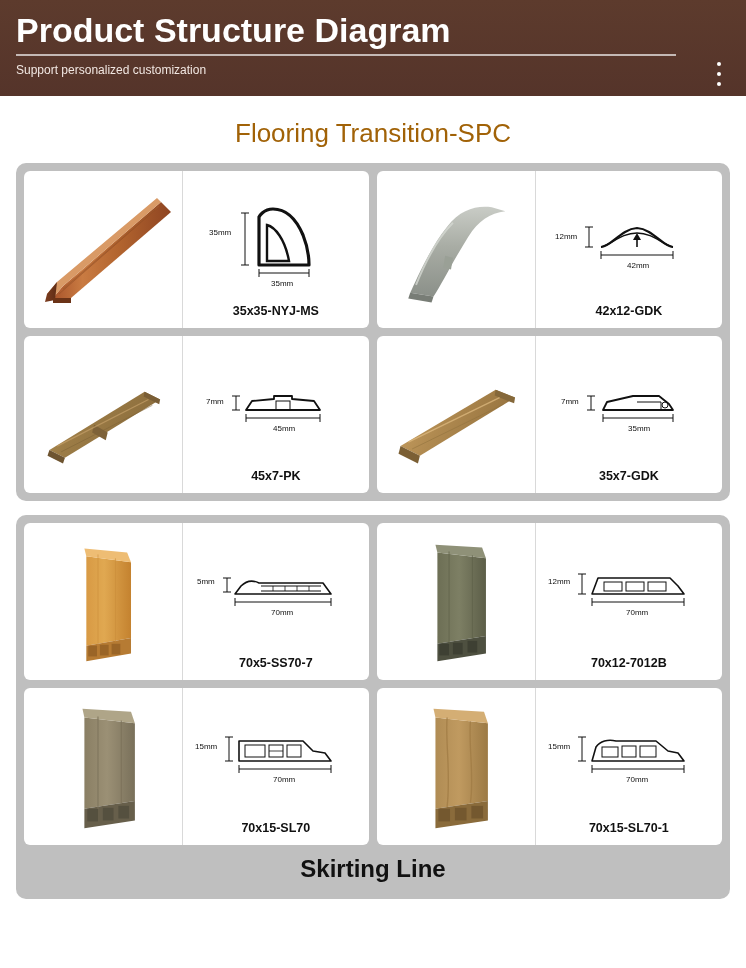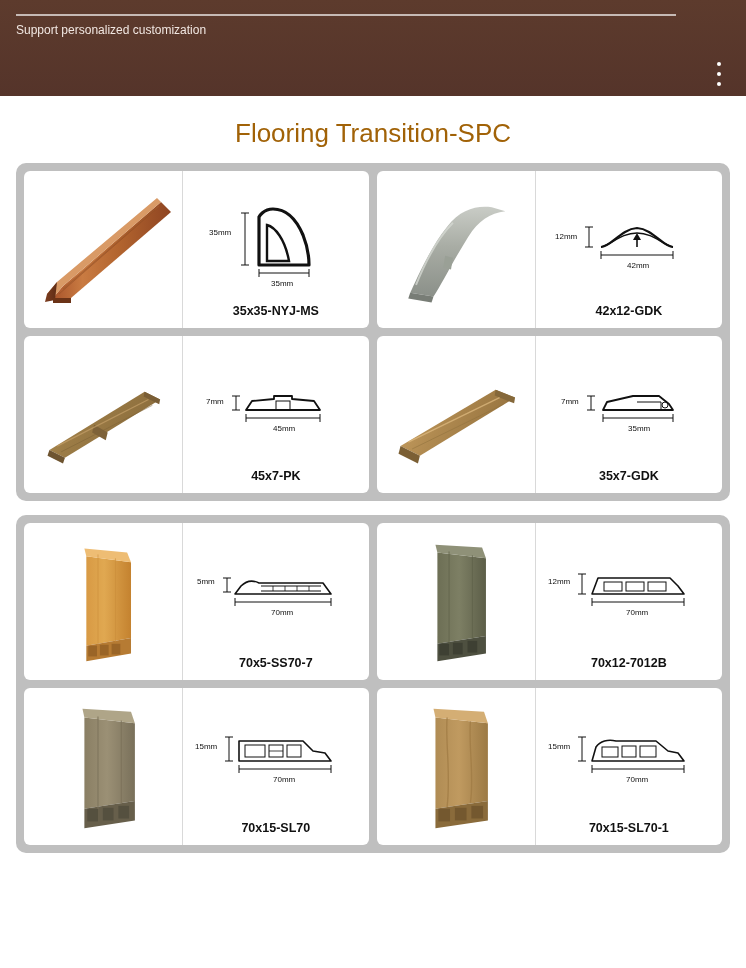--- a/index.html
+++ b/index.html
@@ -139,20 +139,21 @@
     padding: 10px 0 8px 0;
   }
 
   svg { display: block; }
   .dimtxt { font-family: "Liberation Sans", sans-serif; font-size: 8px; fill: #111; }
 </style>
 </head>
 <body>
 
 <div class="header">
+  <div class="header-title">Product Structure Diagram</div>
   <div class="header-rule"></div>
   <div class="header-sub">Support personalized customization</div>
   <div class="kebab-menu">
     <span></span>
     <span></span>
     <span></span>
   </div>
 </div>
 
 <div class="content">
@@ -489,15 +490,16 @@
               <line x1="48" y1="48" x2="48" y2="56" stroke="#111" stroke-width="1"></line>
               <line x1="140" y1="48" x2="140" y2="56" stroke="#111" stroke-width="1"></line>
               <text class="dimtxt" x="82" y="65">70mm</text>
             </svg>
           </div>
           <div class="card-code">70x15-SL70-1</div>
         </div>
       </div>
 
     </div>
+    <div class="panel-footer">Skirting Line</div>
   </div>
 
 </div>
 
 </body></html>

